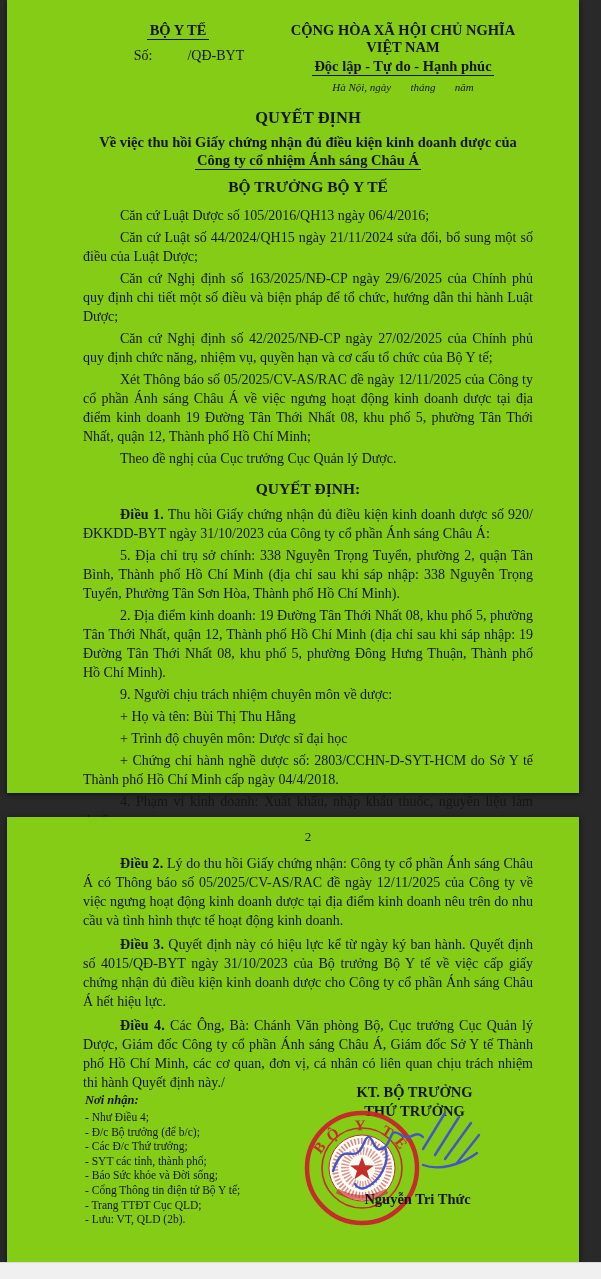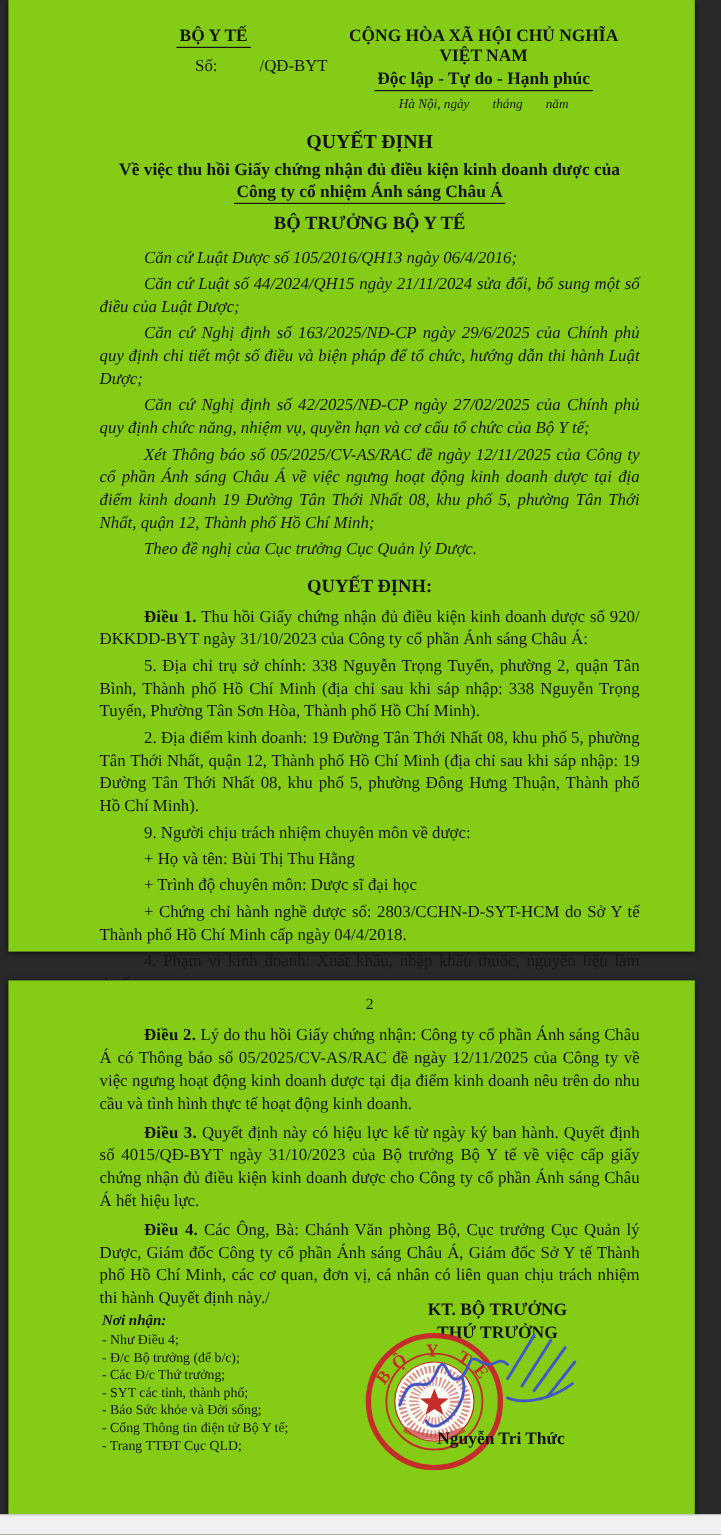--- a/index.html
+++ b/index.html
@@ -16,35 +16,35 @@
   }
   #page1 { top:0; height:793px; padding:22px 46px 0 76px; }
   #page2 { top:817px; height:445px; padding:12px 46px 0 76px; }
 
   
   .hdr { display:flex; }
   .hdr-left { width:190px; text-align:center; }
   .hdr-right { flex:1; text-align:center; }
   .org-name { font-weight:bold; font-size:14.5px; }
   .org-name span { border-bottom:1.5px solid #151515; padding:0 3px 1px; }
-  .doc-no { font-size:14px; margin-top:9px; white-space:pre-wrap; text-align:right; padding-left:22px; }
+  .doc-no { font-size:14px; margin-top:9px; white-space:pre-wrap; text-align:center; padding-left:22px; }
   .nat-title { font-weight:bold; font-size:14.5px; }
   .motto { font-weight:bold; font-size:14.5px; margin-top:2px; }
   .motto span { border-bottom:1.5px solid #151515; padding:0 2px 1px; }
   .place-date { font-style:italic; font-size:11px; margin-top:6px; white-space:pre-wrap; }
 
   .doc-title { text-align:center; font-weight:bold; font-size:16.5px; margin-top:15px; }
   .doc-subtitle { text-align:center; font-weight:bold; font-size:14.5px; margin-top:6px; }
   .company-line { text-align:center; font-weight:bold; font-size:14.5px; margin-top:1px; }
   .company-line span { border-bottom:1.5px solid #151515; padding:0 2px 1px; }
   .issuer { text-align:center; font-weight:bold; font-size:15.5px; margin-top:9px; }
 
   .recitals { margin-top:10px; }
   p.para { font-size:14px; line-height:19px; text-align:justify; text-indent:37px; margin-top:3px; }
-  p.recital { font-style:italic; }
+  p.recital { }
   .order-head { text-align:center; font-weight:bold; font-size:15.5px; margin:12px 0 7px; }
   p.art { margin-top:5px; }
   p.art b { letter-spacing:.2px; }
 
   
   .pgnum { text-align:center; font-size:13px; margin-bottom:9px; }
   .recipients { position:absolute; left:78px; top:276px; font-size:11.5px; width:220px; }
   .rec-head { font-weight:bold; font-style:italic; font-size:12.5px; margin-bottom:2px; }
   .rec-item { line-height:14.6px; }
   .kt-block { position:absolute; left:300px; top:266px; width:215px; text-align:center;
@@ -114,20 +114,21 @@
 
   <div class="recipients">
     <div class="rec-head">Nơi nhận:</div>
     <div class="rec-item">- Như Điều 4;</div>
     <div class="rec-item">- Đ/c Bộ trưởng (để b/c);</div>
     <div class="rec-item">- Các Đ/c Thứ trưởng;</div>
     <div class="rec-item">- SYT các tỉnh, thành phố;</div>
     <div class="rec-item">- Báo Sức khỏe và Đời sống;</div>
     <div class="rec-item">- Cổng Thông tin điện tử Bộ Y tế;</div>
     <div class="rec-item">- Trang TTĐT Cục QLD;</div>
+    <div class="rec-item">- Lưu: VT, QLD (2b).</div>
   </div>
 
   <div class="kt-block">
     <div>KT. BỘ TRƯỞNG</div>
     <div>THỨ TRƯỞNG</div>
   </div>
 
   <svg class="seal-svg" width="122" height="122" viewBox="0 0 122 122">
     <circle cx="61" cy="61" r="55" fill="none" stroke="#c9252d" stroke-width="4.5"></circle>
     <circle cx="61" cy="61" r="40" fill="none" stroke="#c9252d" stroke-width="1.6"></circle>

